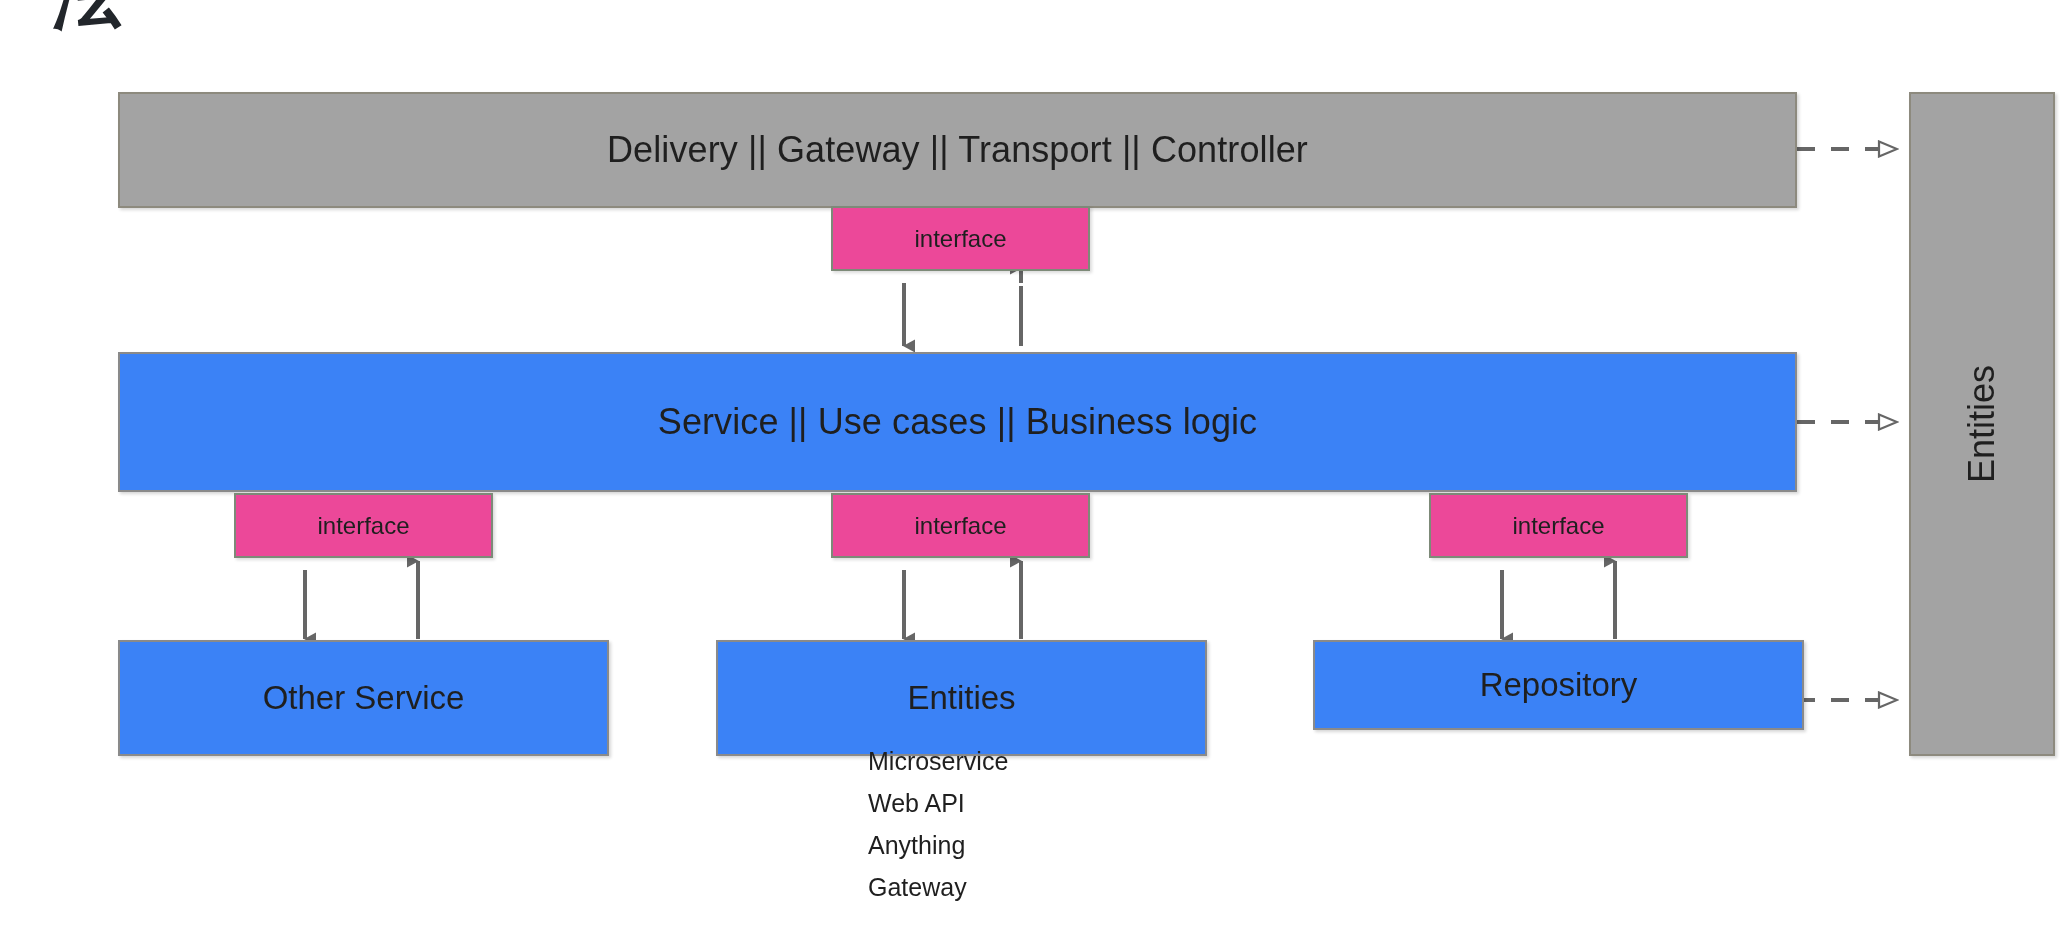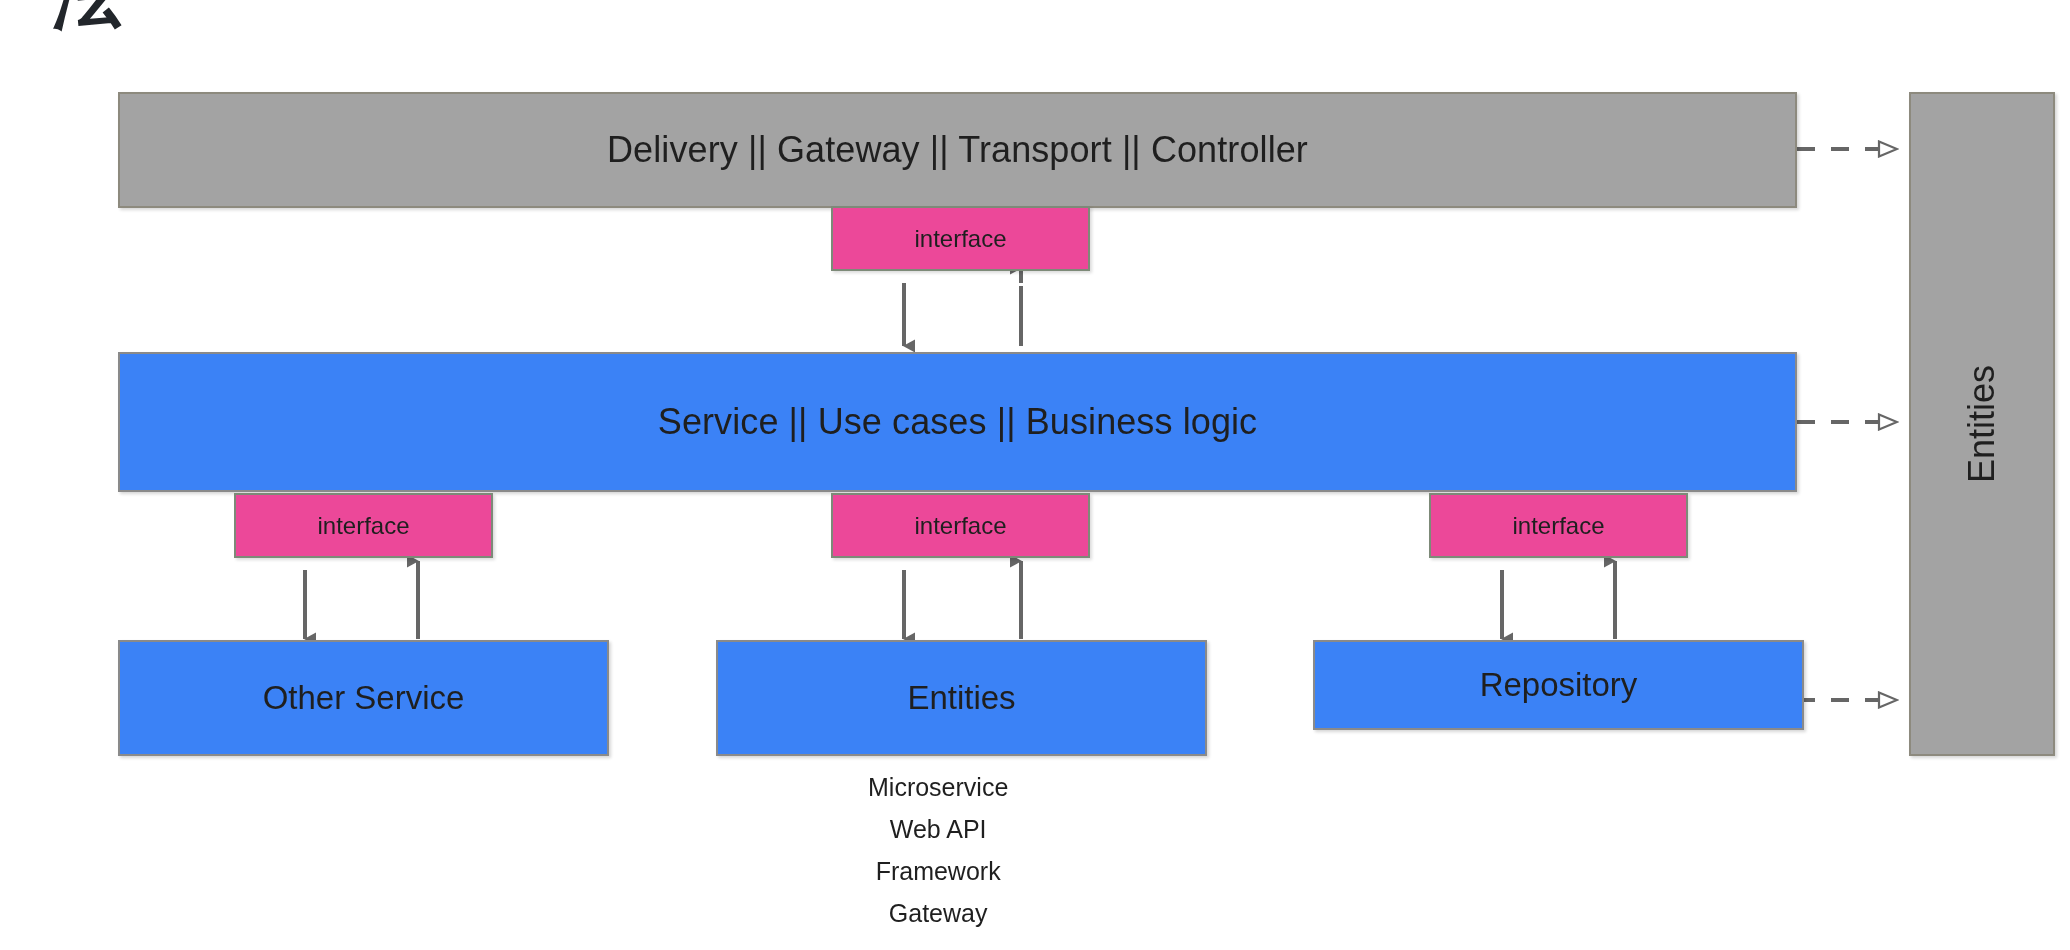--- a/index.html
+++ b/index.html
@@ -188,20 +188,20 @@
   </div>
 
   <div class="node leaf" style="left:1313px; top:640px; width:491px; height:90px;">
     <span class="node-label fs-mid">Repository</span>
   </div>
 
   <div class="node entities" style="left:1909px; top:92px; width:146px; height:664px;">
     <span class="node-label">Entities</span>
   </div>
 
-  <div class="annot" style="left:868px; top:766px;text-align:center;">
+  <div class="annot" style="left:868px; top:740px;">
     <span class="annot-line">Microservice</span>
     <span class="annot-line">Web API</span>
-    <span class="annot-line">Framework</span>
+    <span class="annot-line">Anything</span>
     <span class="annot-line">Gateway</span>
   </div>
 
 </div>
 
 </body></html>

